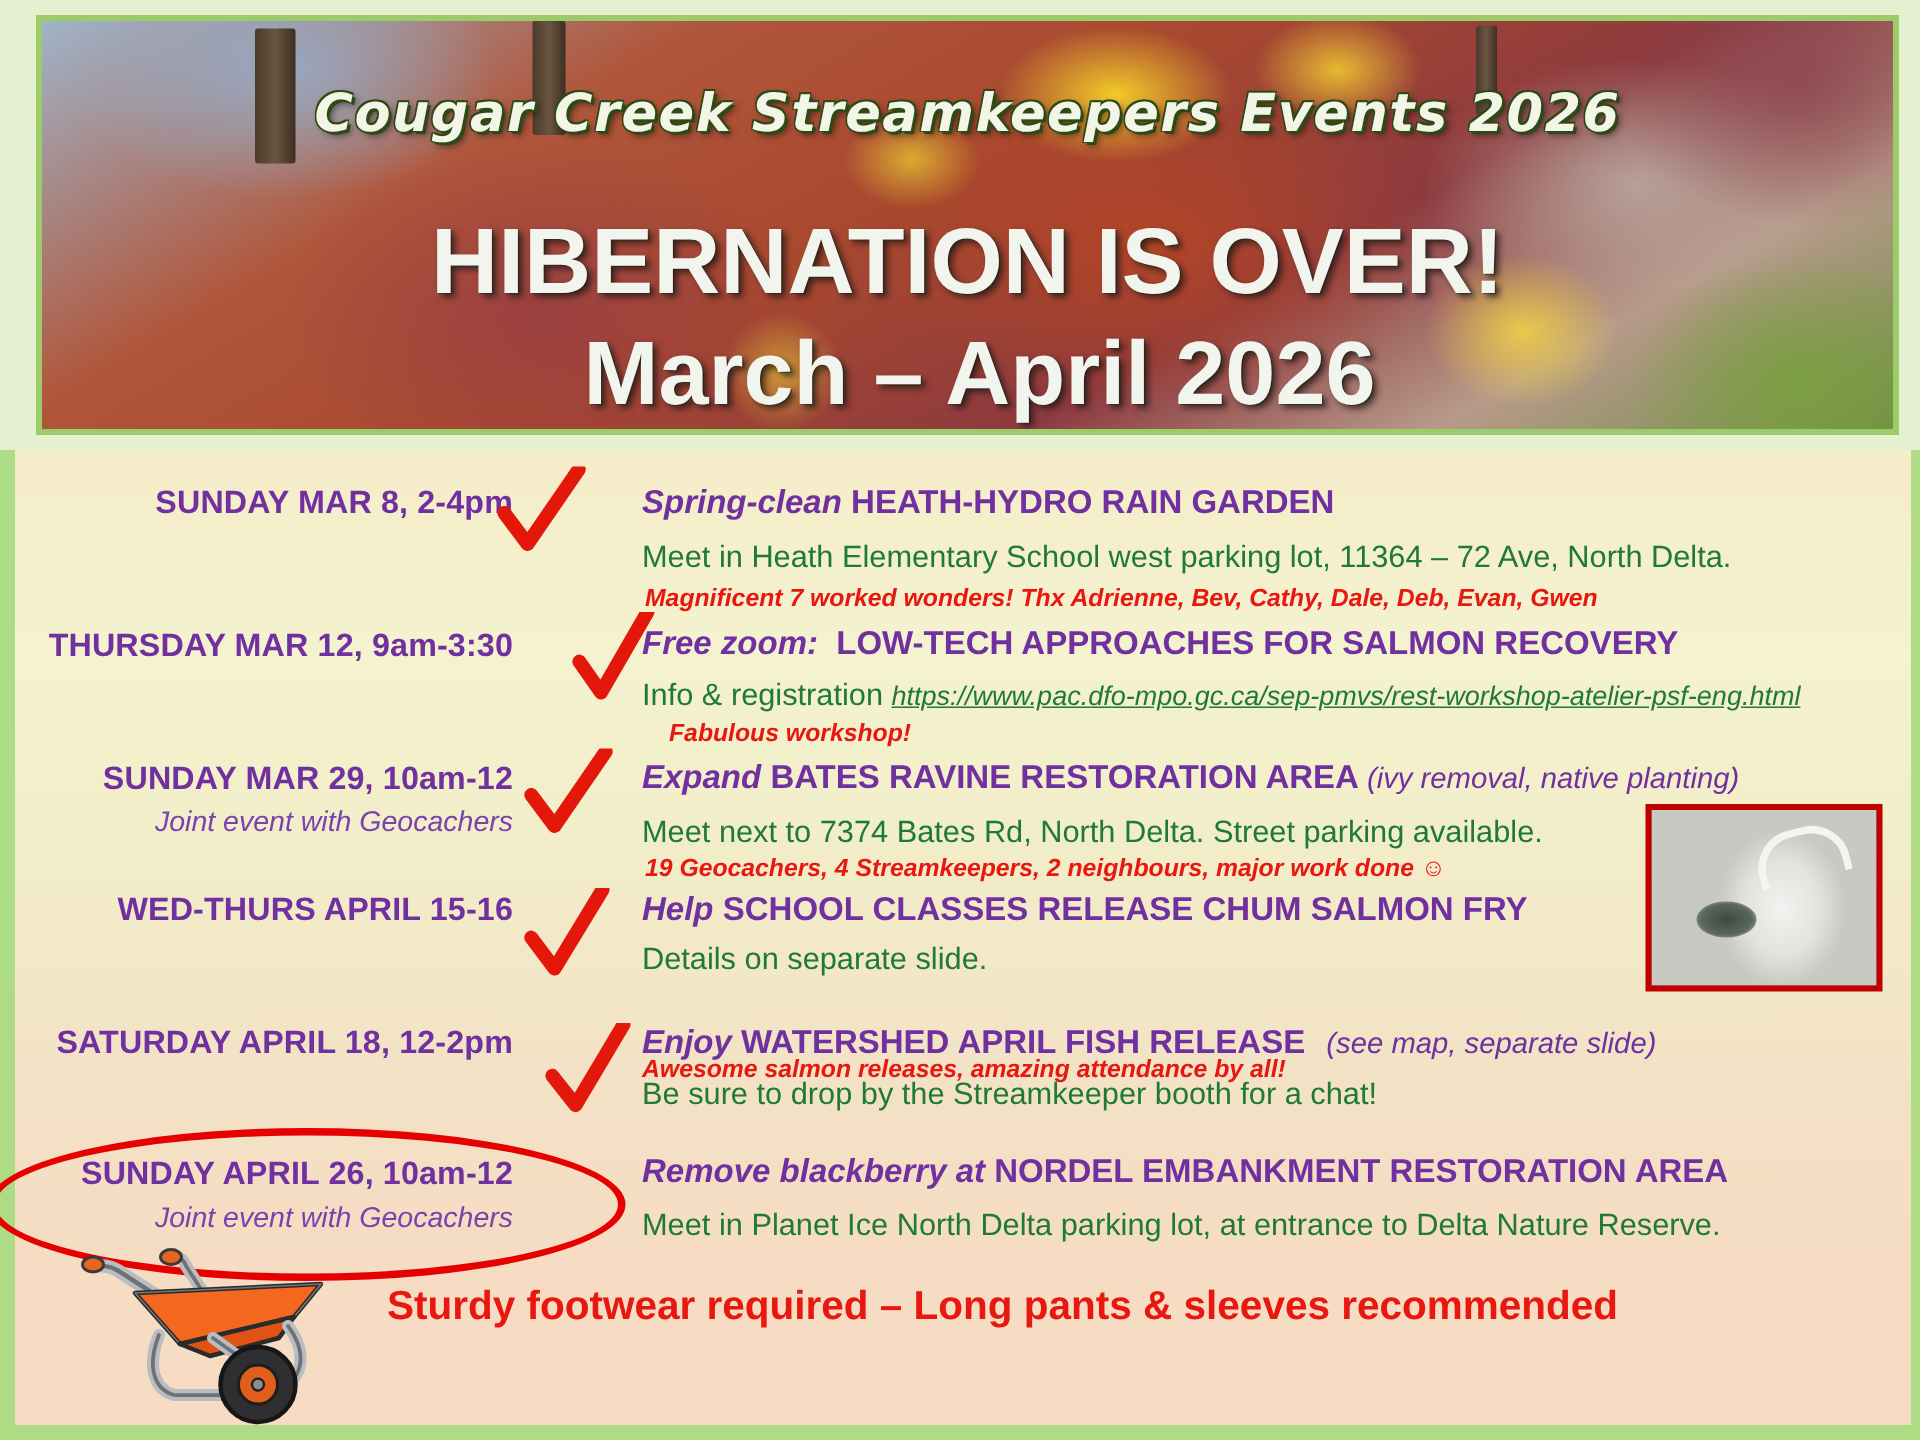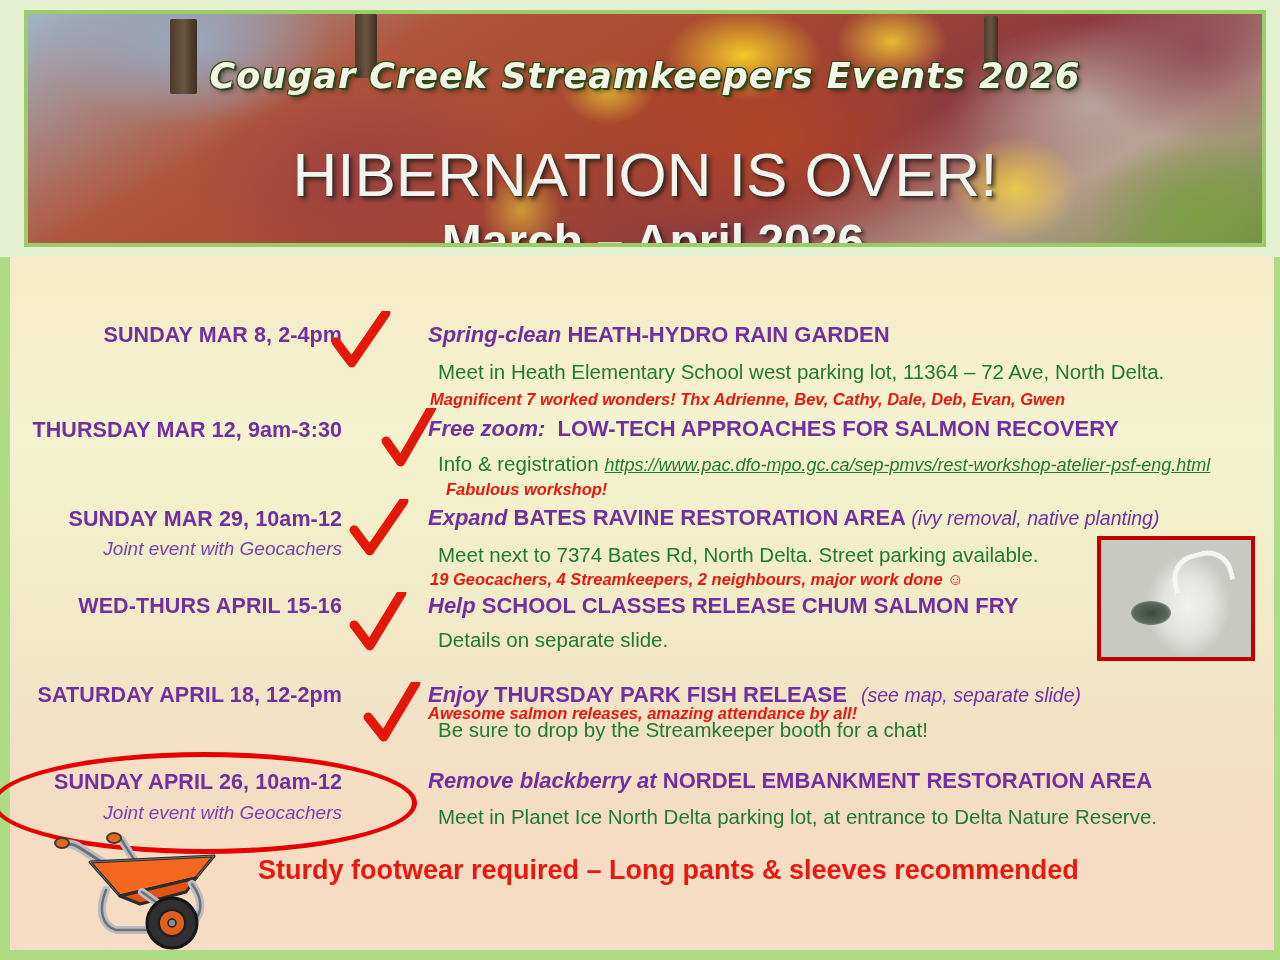--- a/index.html
+++ b/index.html
@@ -11,21 +11,21 @@
   .poster{
     position:relative;width:1280px;height:960px;box-sizing:border-box;
     background:linear-gradient(180deg,#f7dcc4 0%,#f6e2c6 12%,#f6ecc8 30%,#f4f2cf 46%,#f2eec9 58%,#f3e3c6 74%,#f5dcc2 88%,#f6dcc4 100%);
     border-left:10px solid #aedc84;
     border-bottom:10px solid #aedc84;
     border-right:6px solid #aedc84;
     border-top:0;
   }
   
   .banner-outer{
-    position:absolute;left:-10px;top:0;width:1280px;height:257px;
+    position:absolute;left:-10px;top:0;width:1280px;height:300px;
     background:#e4f0d0;
     box-sizing:border-box;padding:10px 14px 10px 24px;
   }
   .banner{
     position:relative;width:100%;height:100%;
     border:4px solid #9ccc6a;box-sizing:border-box;overflow:hidden;
     background:
       radial-gradient(ellipse 120px 70px at 58% 18%, rgba(255,225,40,.85), rgba(255,225,40,0) 65%),
       radial-gradient(ellipse 90px 60px at 70% 12%, rgba(250,215,50,.8), rgba(250,215,50,0) 62%),
       radial-gradient(ellipse 100px 80px at 80% 76%, rgba(253,222,60,.75), rgba(253,222,60,0) 64%),
@@ -43,47 +43,47 @@
   .banner-title{
     position:absolute;left:0;right:0;top:42px;text-align:center;
     font-family:"DejaVu Sans",sans-serif;
     font-size:35px;font-weight:700;font-style:italic;letter-spacing:1px;
     color:#f3f6e6;
     text-shadow:2px 2px 0 #2d4a16,-1px -1px 0 #2d4a16,1px -1px 0 #2d4a16,-1px 1px 0 #2d4a16,3px 3px 5px rgba(0,0,0,.5);
   }
   .banner-h1{
     position:absolute;left:0;right:0;top:125px;text-align:center;
     font-family:"Liberation Sans",sans-serif;
-    font-size:62px;font-weight:400;letter-spacing:0px;
+    font-size:62px;font-weight:700;letter-spacing:0px;
     color:#f2f4ee;
     text-shadow:3px 3px 4px rgba(30,25,20,.75),1px 1px 0 rgba(60,50,40,.6);
   }
   .banner-h2{
     position:absolute;left:0;right:0;top:200px;text-align:center;
     font-family:"Liberation Sans",sans-serif;
-    font-size:48px;font-weight:700;
+    font-size:60px;font-weight:700;
     color:#f2f4ee;
     text-shadow:3px 3px 4px rgba(30,25,20,.75),1px 1px 0 rgba(60,50,40,.6);
     margin-left:16px;
   }
   
   .events{position:absolute;left:0;top:300px;width:1274px;}
   .row{position:relative;}
   .date-col{
     position:absolute;text-align:right;width:350px;left:-18px;
     color:#7030a0;font-weight:700;font-size:21.5px;letter-spacing:.1px;
   }
   .date-sub{
     position:absolute;text-align:right;width:350px;left:-18px;
     color:#7b42ad;font-style:italic;font-weight:400;font-size:19px;
   }
   .ttl{position:absolute;left:418px;font-size:22px;font-weight:700;color:#7030a0;white-space:nowrap;}
   .ttl i{font-style:italic;}
   .ttl .paren{font-weight:400;font-style:italic;font-size:19.5px;color:#7030a0;}
-  .det{position:absolute;left:428px;font-size:20.5px;color:#1f7a33;white-space:nowrap;}
+  .det{position:absolute;left:418px;font-size:20.5px;color:#1f7a33;white-space:nowrap;}
   .det a{color:#1f7a33;text-decoration:underline;font-style:italic;font-size:18px;}
   .note{position:absolute;left:418px;font-size:16.5px;font-weight:700;font-style:italic;color:#e8170f;white-space:nowrap;}
   
   .check{position:absolute;width:62px;height:62px;}
   .check svg{width:100%;height:100%;display:block;}
   
   .ellipse{
     position:absolute;left:-18px;top:752px;width:415px;height:92px;
     border:5px solid #e60000;border-radius:50%;
   }
@@ -202,21 +202,21 @@
 
     <div class="row">
       <div class="date-col" style="top:383px;">SATURDAY APRIL 18, 12-2pm</div>
       <div class="check" style="left:352px;top:382px;">
         <svg viewBox="0 0 60 60">
             <path d="M6 34 L21 53 L52 1" fill="none" stroke="#e3170a" stroke-width="9" stroke-linecap="round" stroke-linejoin="round"></path>
           </svg>
       </div>
       <div class="ttl" style="top:382px;">
         <i>Enjoy</i>
-        <span>THURSDAY PARK FISH RELEASE</span>
+        <span>WATERSHED APRIL FISH RELEASE</span>
         <span class="paren" style="padding-left:8px">(see map, separate slide)</span>
       </div>
       <div class="det" style="top:418px;">Be sure to drop by the Streamkeeper booth for a chat!</div>
     </div>
 
     <div class="row">
       <div class="date-col" style="top:470px;">SUNDAY APRIL 26, 10am-12</div>
       <div class="date-sub" style="top:502px;">Joint event with Geocachers</div>
       <div class="ttl" style="top:468px;">
         <i>Remove blackberry at</i>

